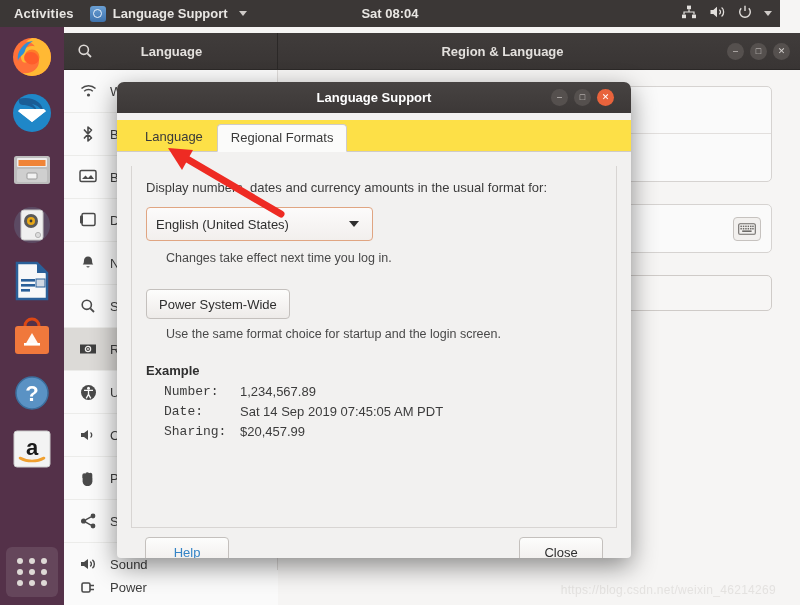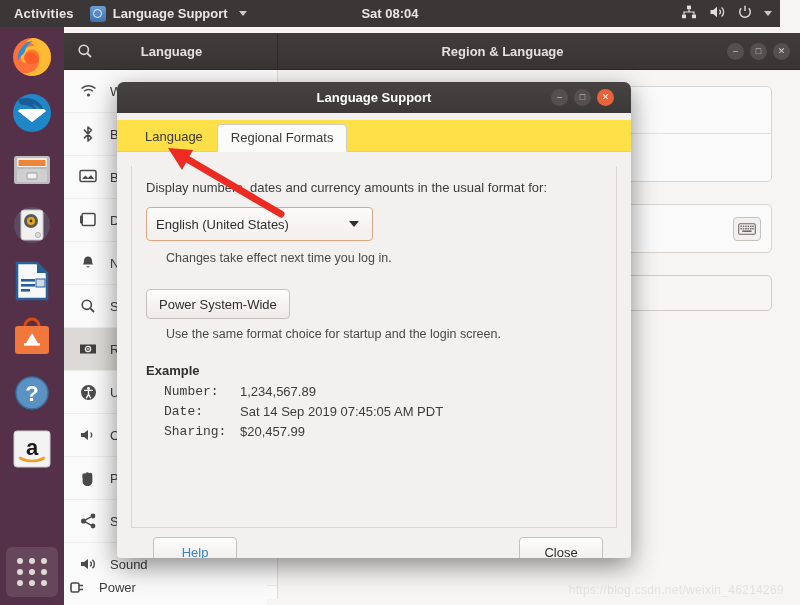--- a/index.html
+++ b/index.html
@@ -121,32 +121,32 @@
   .note { font-size: 12.5px; color: #494949; margin-left: 20px; }
   .btn { display: inline-flex; align-items: center; justify-content: center;
      height: 30px; padding: 0 12px; font-size: 13px; color: #2e2e2e;
      border: 1px solid #c4c0bd; border-radius: 4px;
      background: linear-gradient(#fdfdfc,#eeebe9); }
   .ex-title { font-weight: bold; font-size: 13px; color: #2f2f2f; margin: 22px 0 6px; }
   .ex-row { display: flex; font-size: 13px; color: #3c3c3c; margin-bottom: 5px; padding-left: 18px;}
   .ex-key { width: 76px; font-family: Liberation Mono, monospace; }
   #dlg-foot { display: flex; align-items: center; justify-content: space-between;
      padding: 9px 14px 0 14px; }
-  #dlg-foot .btn { height: 31px; min-width: 84px; margin-left: 8px; }
+  #dlg-foot .btn { height: 31px; min-width: 84px; }
   #dlg-foot .help { color: #3584c6; }
 
   
   #tooltip { position: absolute; left: 70px; top: 560px; height: 24px;
      background: #5c5856; color: #f2f0ee; border-radius: 12px; font-size: 12.5px;
      display: flex; align-items: center; padding: 0 12px; z-index: 80; }
   #arrow { position: absolute; left: 0; top: 0; width: 800px; height: 605px;
      z-index: 78; pointer-events: none; }
-  #watermark { position: absolute; right: 16px; bottom: 8px; font-size: 12px;
+  #watermark { position: absolute; right: 24px; bottom: 8px; font-size: 12px;
      color: #e4e2e0; letter-spacing: .3px; z-index: 40; }
-  #power-row { position: absolute; left: 53px; top: 570px; width: 214px; height: 35px;
+  #power-row { position: absolute; left: 64px; top: 570px; width: 214px; height: 35px;
      display: flex; align-items: center; gap: 12px; padding: 0 14px;
      font-size: 13px; color: #3d3d3d; background: #fafafa; z-index: 50;}
 </style>
 </head>
 <body>
 
 <div id="screen">
 
   <div id="settings-win">
     <div id="settings-head">

